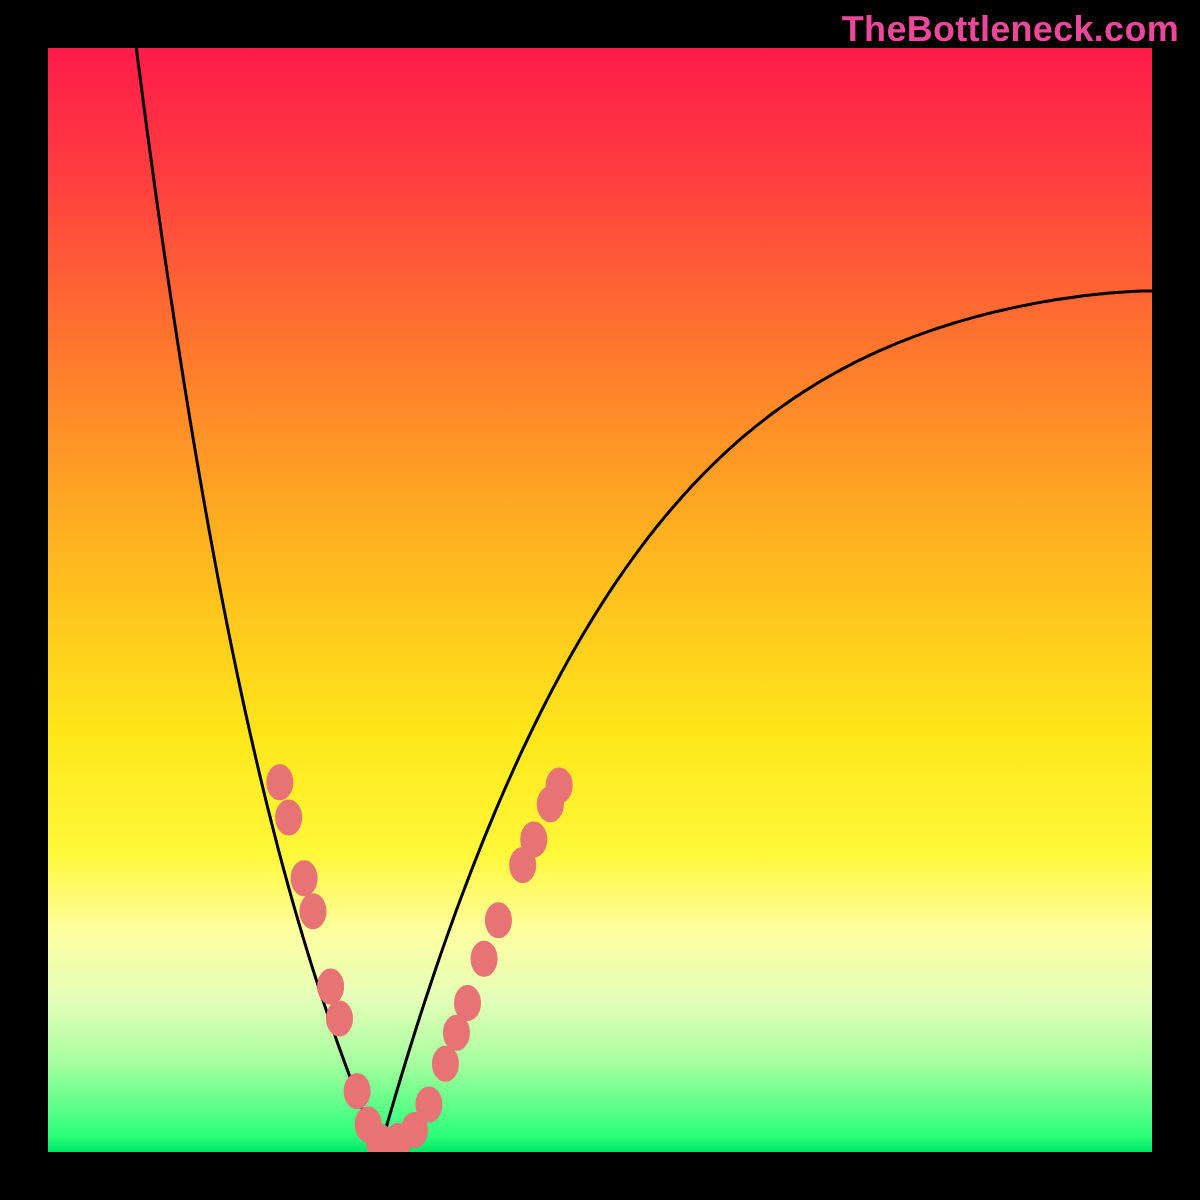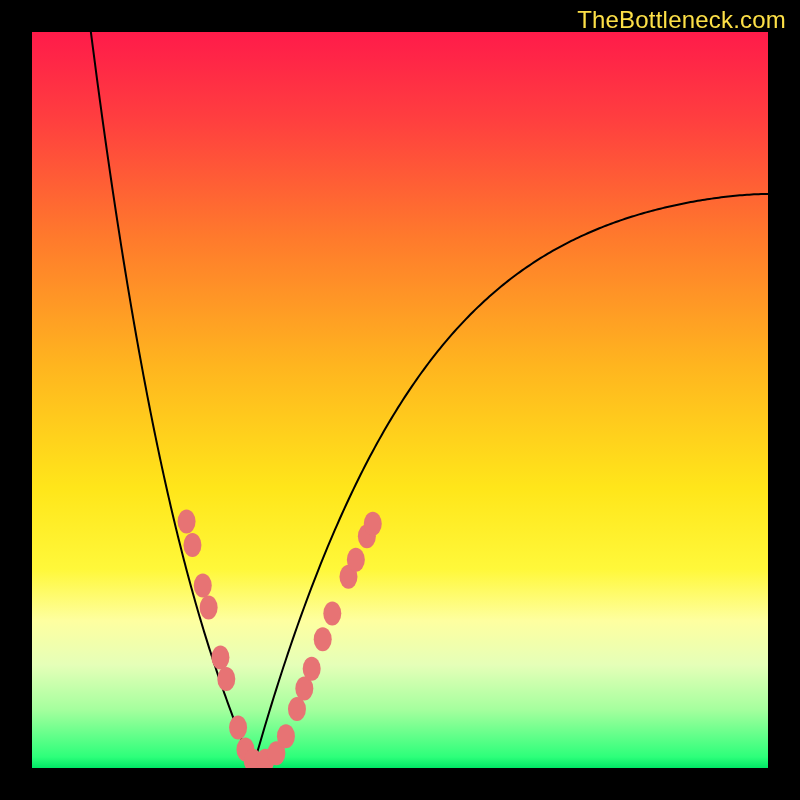--- a/index.html
+++ b/index.html
@@ -24,23 +24,23 @@
     top: 32px;
     left: 32px;
     width: 736px;
     height: 736px;
     overflow: hidden;
   }
   .watermark {
     position: absolute;
     top: 6px;
     right: 14px;
-    color: #fde047;
+    color: #ec4899;
     font-size: 24px;
-    font-weight: 400;
+    font-weight: 700;
     letter-spacing: 0.2px;
     font-family: Arial, Helvetica, sans-serif;
   }
   svg {
     display: block;
   }
 </style>
 </head>
 <body>
 <div class="frame">

